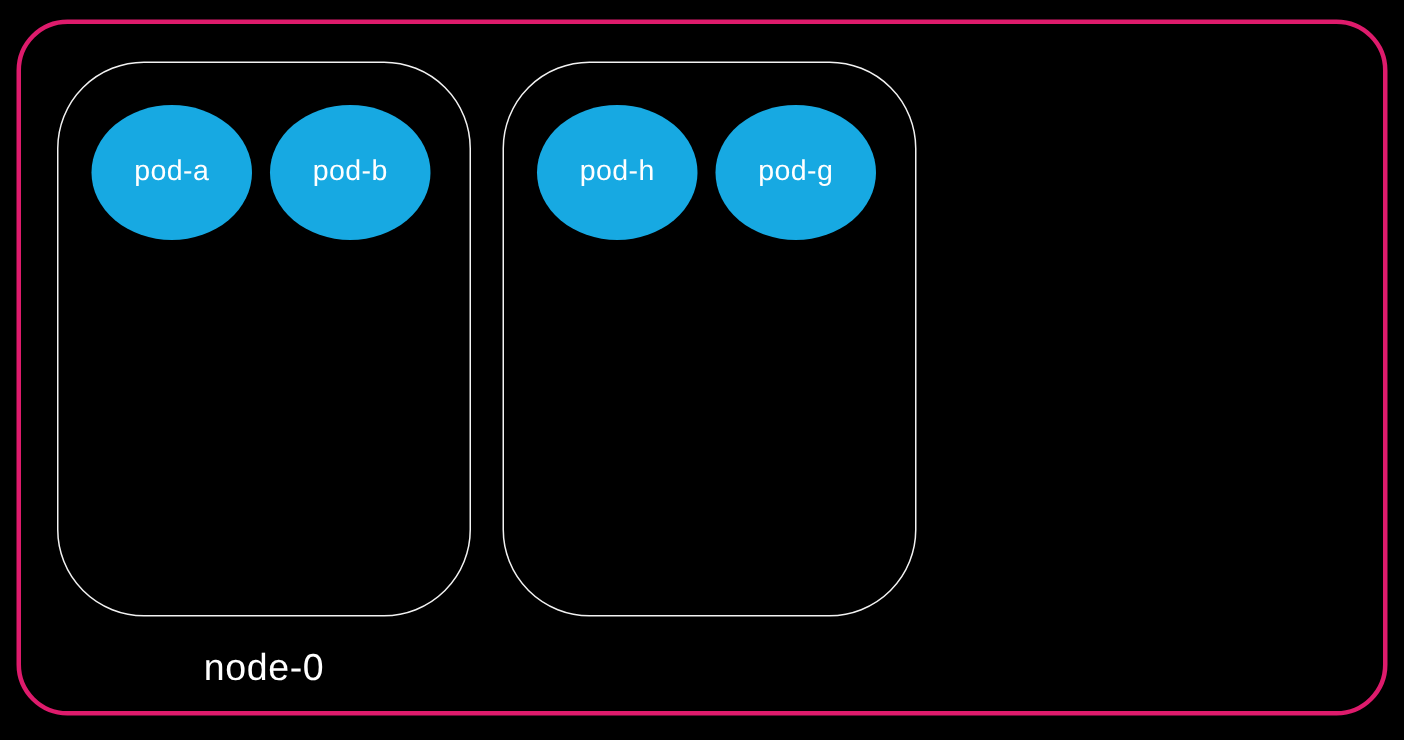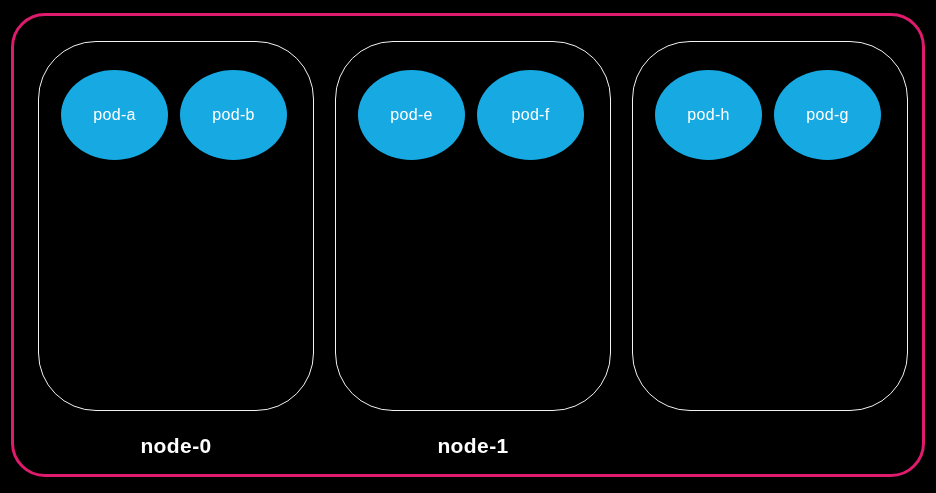--- a/index.html
+++ b/index.html
@@ -48,58 +48,49 @@
   }
   .pod {
     width: 107px;
     height: 90px;
     border-radius: 50%;
     background: var(--pod-fill);
     color: var(--pod-text);
     display: flex;
     align-items: center;
     justify-content: center;
-    font-size: 16px;
+    font-size: 19px;
     letter-spacing: 0.3px;
   }
   .node-label {
     flex: 1;
     display: flex;
     align-items: center;
     justify-content: center;
     padding-top: 6px;
     color: var(--label-text);
-    font-size: 21px;
-    font-weight: bold;
+    font-size: 25px;
+    font-weight: normal;
     letter-spacing: 0.4px;
   }
 </style>
 </head>
 <body>
 
 <div class="cluster">
     <div class="node-col">
       <div class="node">
         <div class="pods">
           <div class="pod">pod-a</div>
           <div class="pod">pod-b</div>
         </div>
       </div>
       <div class="node-label">node-0</div>
     </div>
     <div class="node-col">
       <div class="node">
         <div class="pods">
-          <div class="pod">pod-e</div>
-          <div class="pod">pod-f</div>
-        </div>
-      </div>
-      <div class="node-label">node-1</div>
-    </div>
-    <div class="node-col">
-      <div class="node">
-        <div class="pods">
           <div class="pod">pod-h</div>
           <div class="pod">pod-g</div>
         </div>
       </div>
     </div>
   </div>
 
 </body></html>

